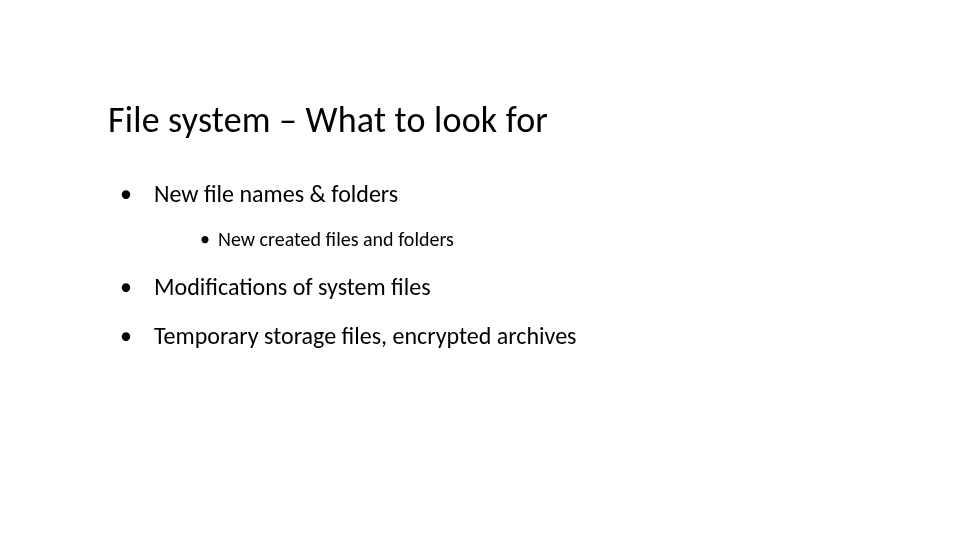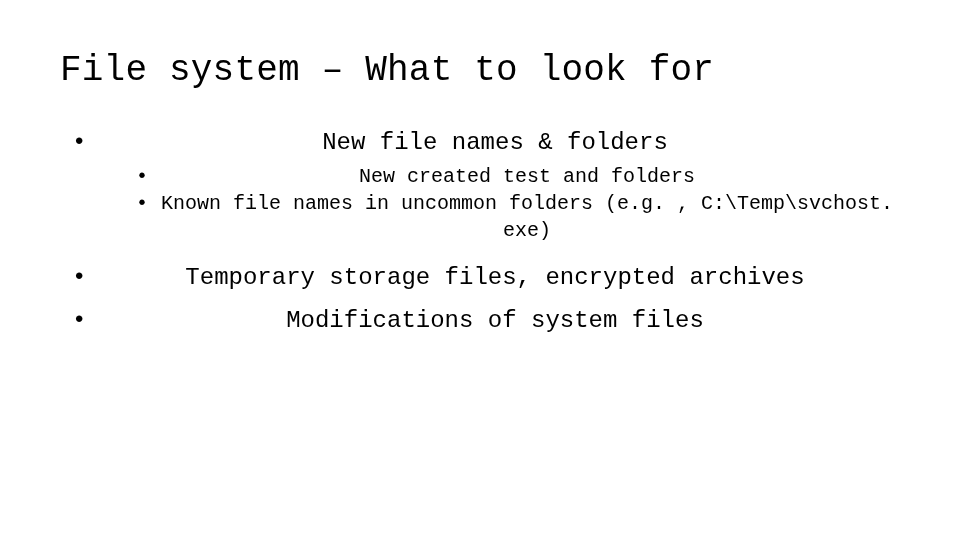--- a/index.html
+++ b/index.html
@@ -1,38 +1,36 @@
 <!DOCTYPE html>
 <html><head>
   <meta charset="utf-8">
   <style>
     * {
-      margin: 0;
+      margin: 16px;
       padding: 0;
       box-sizing: border-box;
-      font-family: Liberation Mono, monospace;
     }
     body {
       width: 960px;
       height: 540px;
       background: #ffffff;
       font-family: Calibri, "Segoe UI", Arial, sans-serif;
       color: #000000;
       padding: 50px 60px 40px 60px;
       overflow: hidden;
     }
     .slide-title {
       font-size: 36px;
       font-weight: 400;
       margin-bottom: 36px;
       letter-spacing: 0.2px;
     }
     .content {
       margin-left: 12px;
-      text-align: center;
     }
     .top-bullet {
       font-size: 24px;
       margin-bottom: 10px;
       list-style: none;
       position: relative;
       padding-left: 18px;
       line-height: 1.35;
     }
     .top-bullet::before {
@@ -62,23 +60,22 @@
   </style>
 </head>
 <body>
 
 <h1 class="slide-title">File system – What to look for</h1>
 
 <ul class="content">
   <li class="top-bullet">
     <span>New file names &amp; folders</span>
     <ul class="sub-list">
-      <li class="sub-bullet">New created test and folders</li>
-      <li class="sub-bullet">Known file names in uncommon folders (e.g. , C:\Temp\svchost. exe)</li>
+      <li class="sub-bullet">New created files and folders</li>
     </ul>
+  </li>
+  <li class="top-bullet">
+    <span>Modifications of system files</span>
   </li>
   <li class="top-bullet">
     <span>Temporary storage files, encrypted archives</span>
   </li>
-  <li class="top-bullet">
-    <span>Modifications of system files</span>
-  </li>
 </ul>
 
 </body></html>

